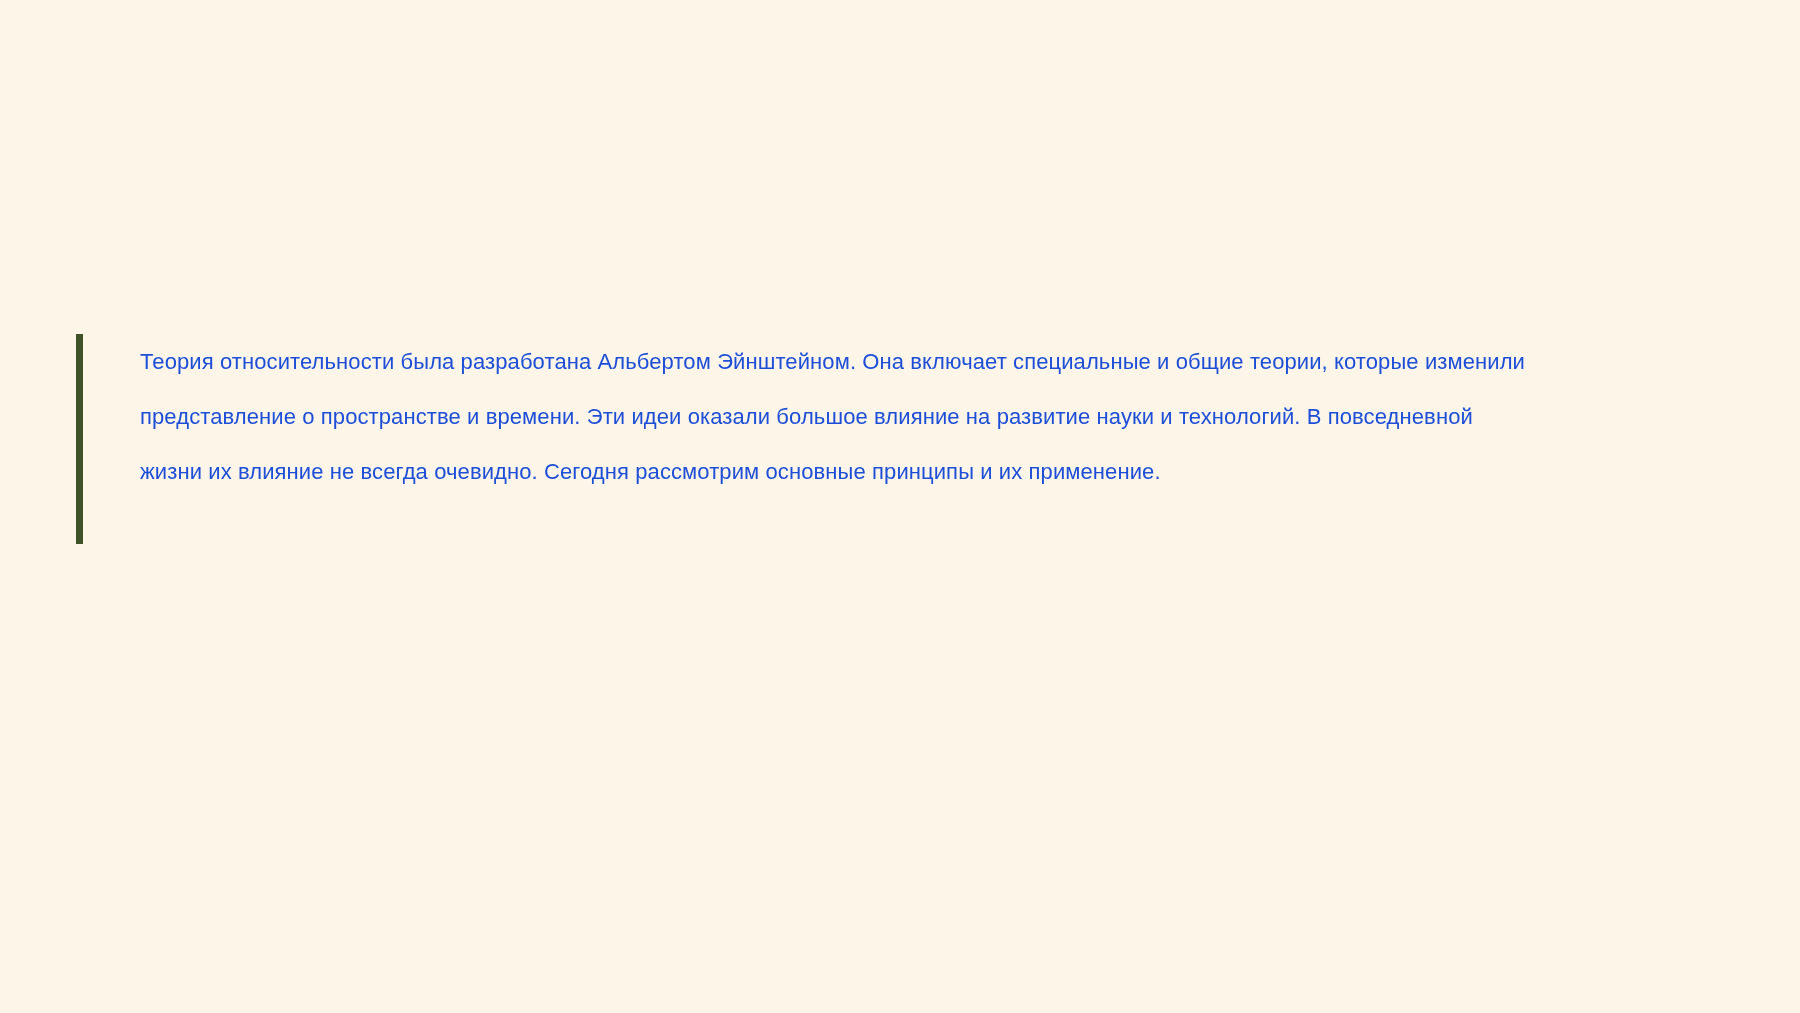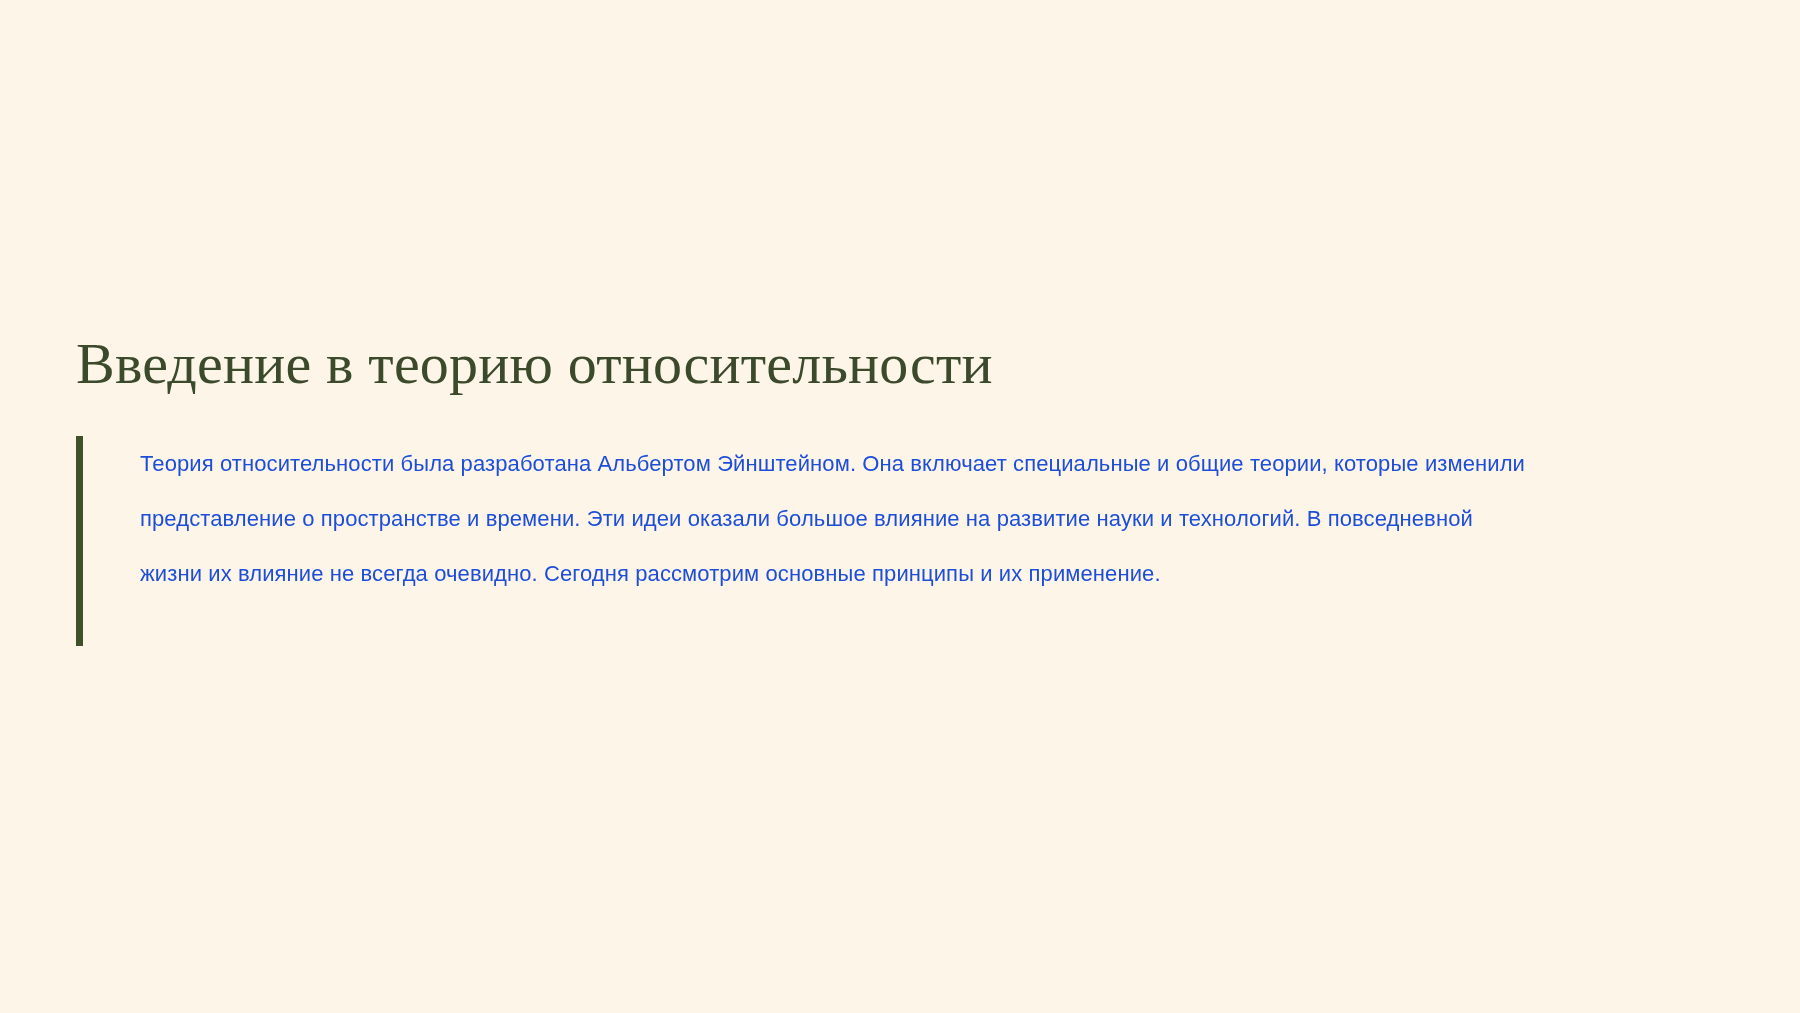--- a/index.html
+++ b/index.html
@@ -68,21 +68,20 @@
     letter-spacing: 0.1px;
   }
 </style>
 </head>
 <body>
 
 <div class="slide">
 
   <div class="slide-content">
 
-    <h1 class="slide-title">Введение в теорию относительности</h1>
 
     <div class="body-block">
       <span class="accent-bar"></span>
       <p class="body-paragraph">Теория относительности была разработана Альбертом Эйнштейном. Она включает специальные и общие теории, которые изменили представление о пространстве и времени. Эти идеи оказали большое влияние на развитие науки и технологий. В повседневной жизни их влияние не всегда очевидно. Сегодня рассмотрим основные принципы и их применение.</p>
     </div>
 
   </div>
 
 </div>
 

